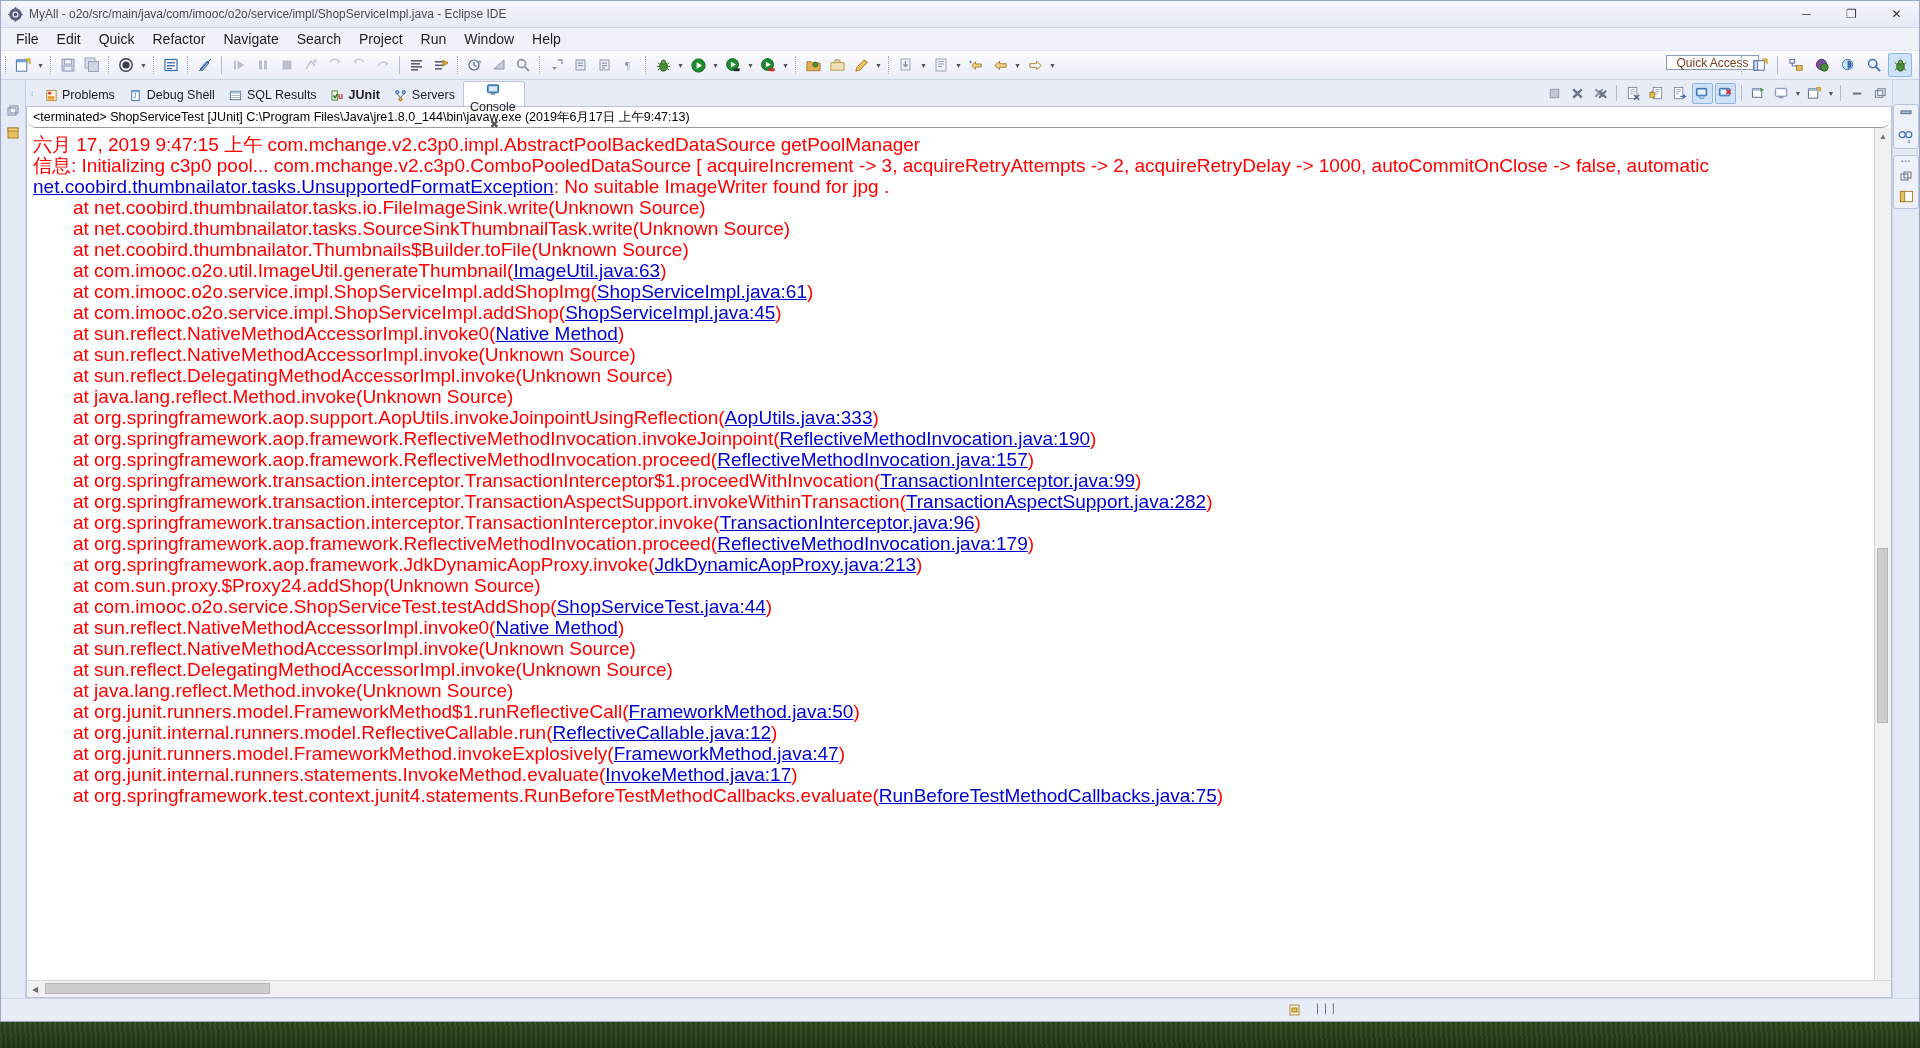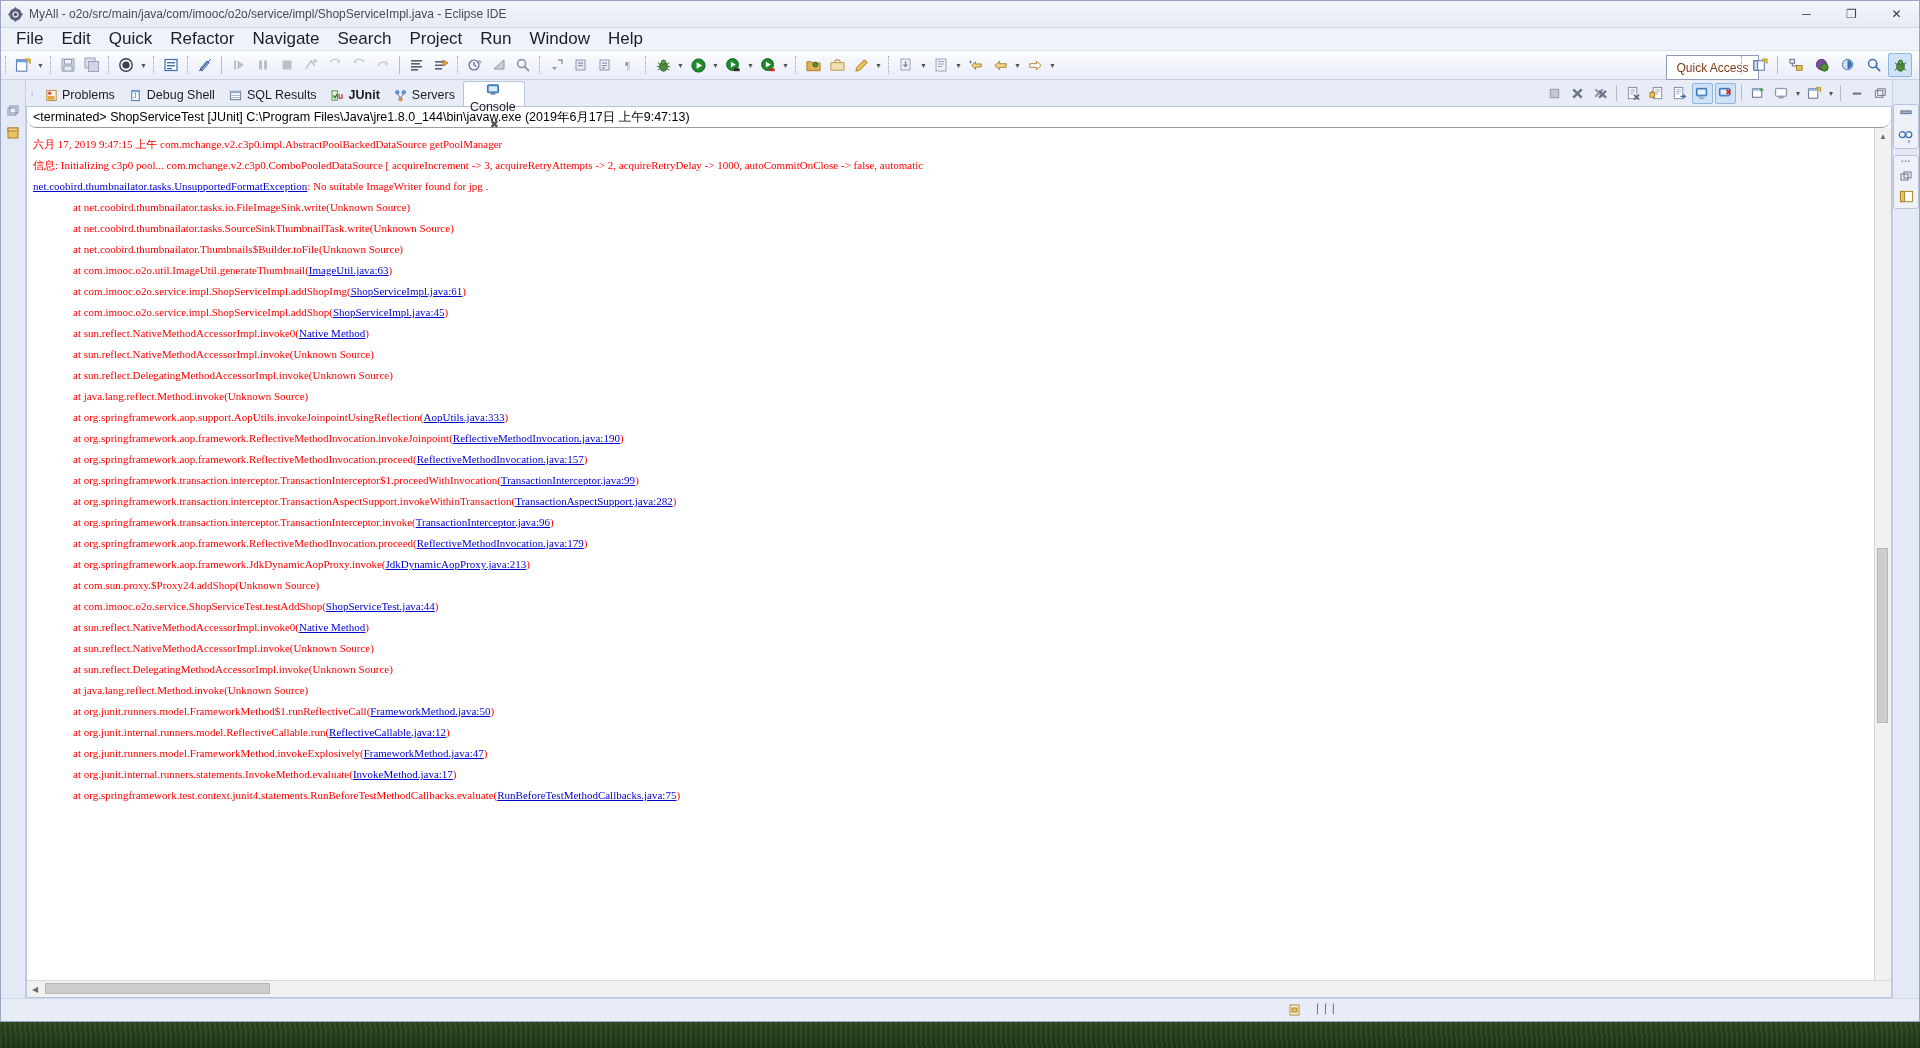--- a/index.html
+++ b/index.html
@@ -65,21 +65,21 @@
 
   
   .menubar{
     height:22px;flex:none;
     background:#f0f2f9;
     display:flex;align-items:center;
     padding-left:6px;
     border-bottom:1px solid #e0e4f0;
   }
   .menu-item{
-    font-size:17px;color:#1d1d24;
+    font-size:14px;color:#1d1d24;
     padding:2px 9px;
     white-space:nowrap;
   }
 
   
   .toolbar{
     height:28px;flex:none;
     background: linear-gradient(to bottom,#fbfcfe,#e9edf8);
     border-bottom:1px solid #c9d1e5;
     display:flex;align-items:center;
@@ -96,21 +96,21 @@
     display:flex;align-items:center;justify-content:center;
     margin:0 1px;
   }
   .tb-arrow{
     width:11px;height:22px;flex:none;
     display:flex;align-items:center;justify-content:center;
     font-size:7px;color:#555;
   }
   .quick-access{
     position:absolute; right:160px; top:4px;
-    width:93px;height:25px;
+    width:93px;height:15px;
     border:1px solid #8e9bbb;
     background:#fff;
     font-size:12px;color:#7a3b1a;
     display:flex;align-items:center;justify-content:center;
     box-sizing:border-box;
   }
   .persp-zone{
     position:absolute;right:6px;top:2px;height:24px;
     display:flex;align-items:center;
   }
@@ -218,22 +218,22 @@
   .console-body-wrap{
     flex:1 1 auto;min-height:0;display:flex;
   }
   .console-body{
     flex:1 1 auto;min-width:0;overflow:hidden;
     padding:6px 0 0 6px;
     background:#fff;
     position:relative;
   }
   .cline{
-    font-family:Liberation Serif, serif;
-    font-size:11px;
+    font-family:Liberation Sans, sans-serif;
+    font-size:19px;
     line-height:21px;
     color:#ff0000;
     white-space:pre;
   }
   .cline.indent{padding-left:40px;}
   .lnk{
     color:#0000d0;
     text-decoration:underline;
     margin-top:31px;
   }

